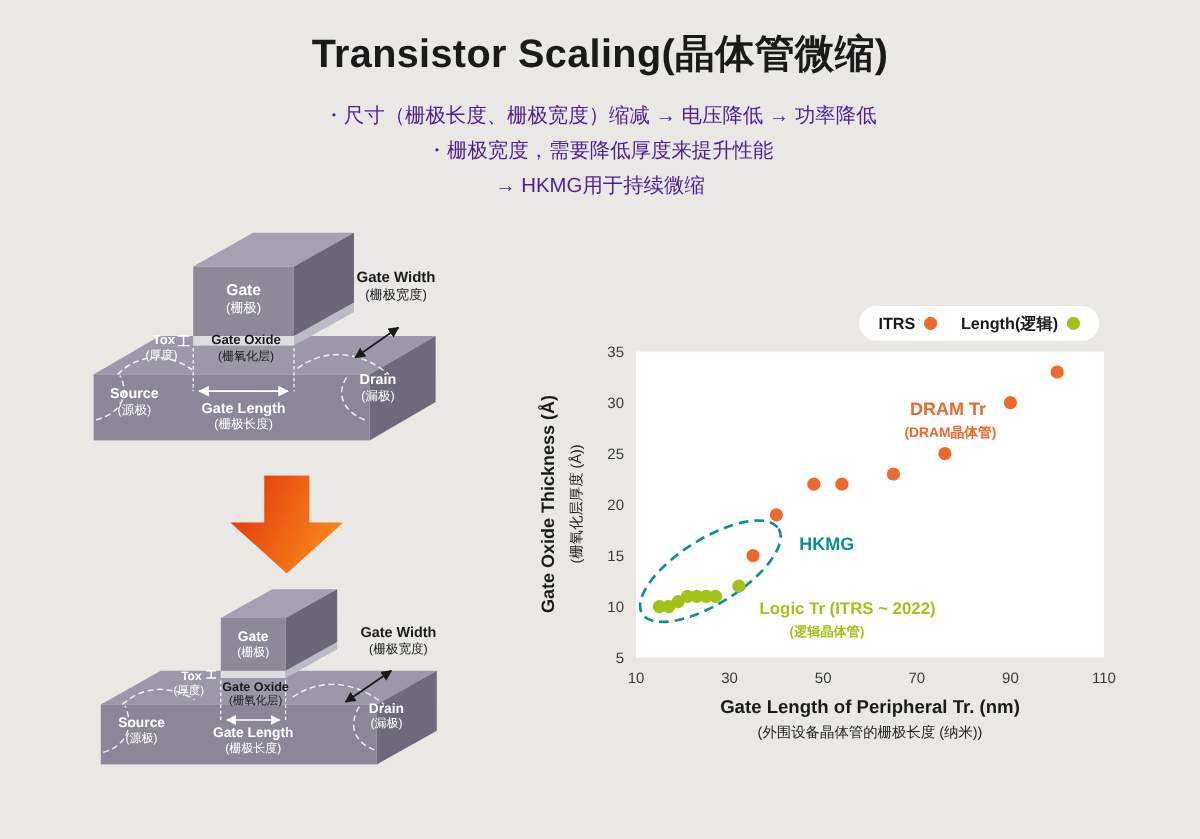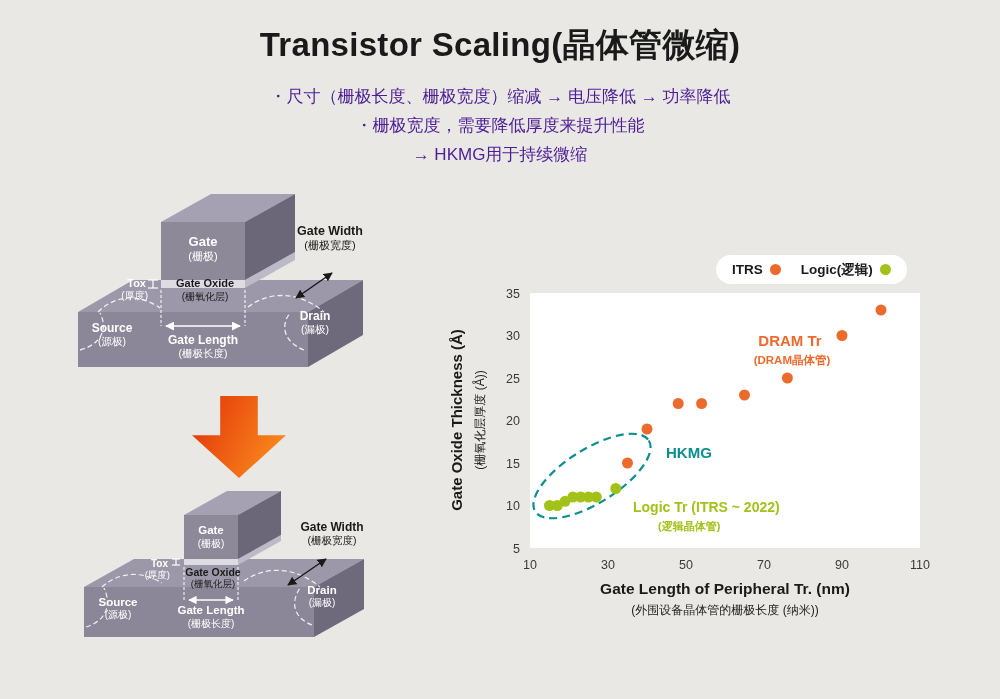--- a/index.html
+++ b/index.html
@@ -216,16 +216,16 @@
   <text class="d b mid" font-size="15" x="22" y="172" transform="rotate(-90 22 172)">Gate Oxide Thickness (Å)</text>
   <text class="mid" font-size="12" fill="#222222" x="44" y="172" transform="rotate(-90 44 172)">(栅氧化层厚度 (Å))</text>
 </svg>
 
 <div class="legend">
   <span class="legend-item">
     <span>ITRS</span>
     <span class="dot" style="background: rgb(237, 106, 45);"></span>
   </span>
   <span class="legend-item">
-    <span>Logic(逻辑)</span>
+    <span>Length(逻辑)</span>
     <span class="dot" style="background: rgb(163, 194, 25);"></span>
   </span>
 </div>
 
 </body></html>

